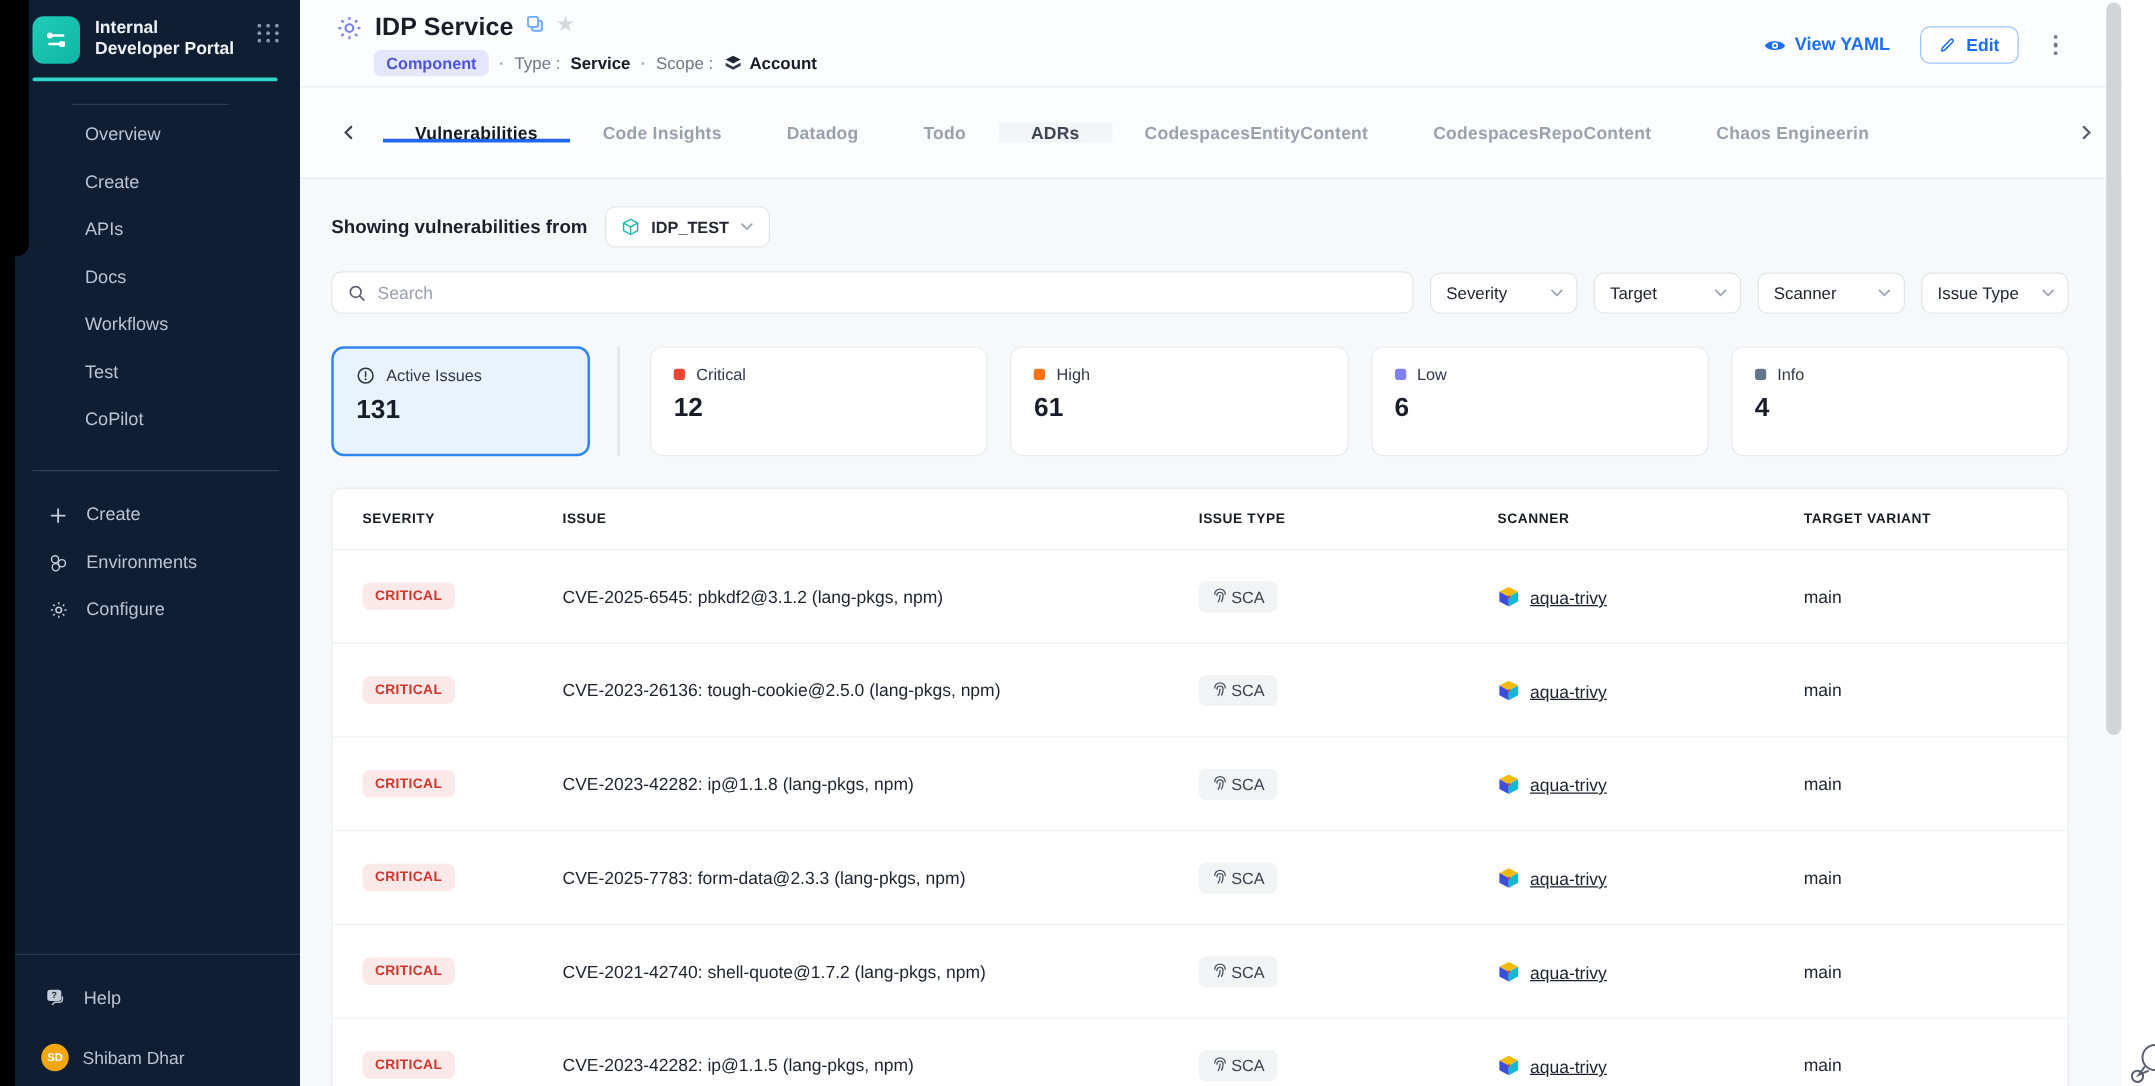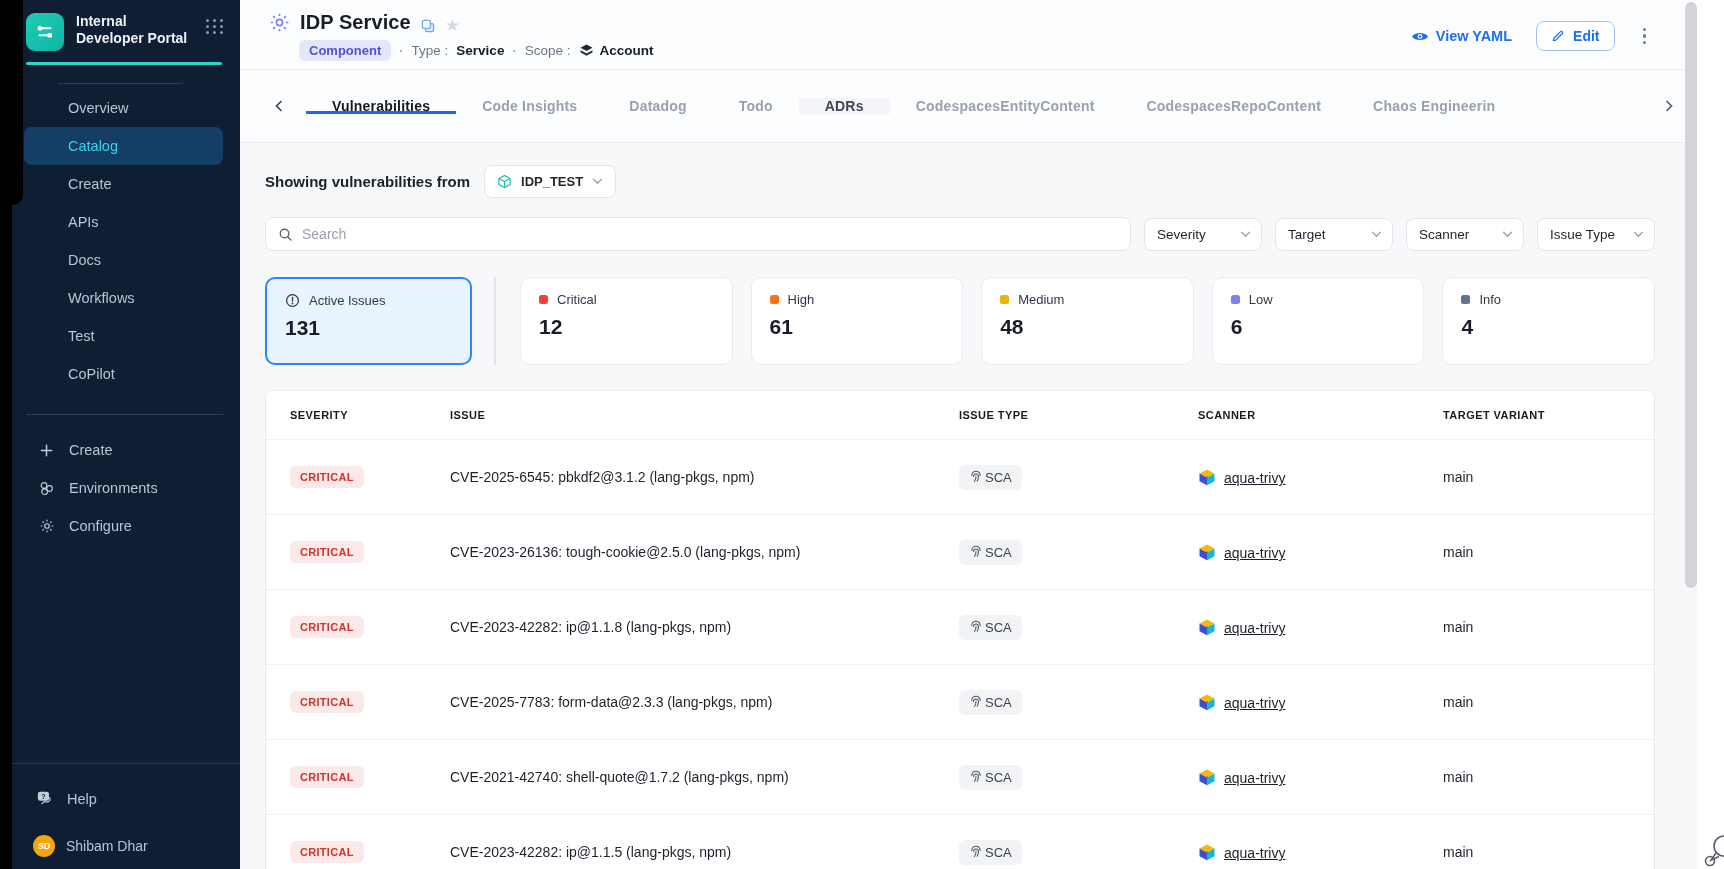--- a/index.html
+++ b/index.html
@@ -29,21 +29,21 @@
   .side-footer { position:absolute; left:0; bottom:0; width:100%; }
   .footer-divider { height:1px; background:rgba(255,255,255,.12); }
   .help-row { display:flex; align-items:center; gap:13px; padding:26px 0 0 36px; font-size:14.5px; cursor:pointer; }
   .user-row { display:flex; align-items:center; gap:11px; padding:28px 0 12px 33px; font-size:14px; cursor:pointer; }
   .avatar { width:22px; height:22px; border-radius:50%; background:#f4a70c; color:#fff; font-size:9px; font-weight:700; display:flex; align-items:center; justify-content:center; flex:0 0 auto; }
 
   
   .main { position:absolute; left:240px; top:0; width:1484px; height:869px; background:#f7f8fa; }
 
   .topbar { height:70px; background:#fcfdff; border-bottom:1px solid #e9ebf0; display:flex; align-items:flex-start; padding:11px 74px 0 28px; }
-  .title-row { display:flex; align-items:flex-end; gap:9px; }
+  .title-row { display:flex; align-items:flex-start; gap:9px; }
   .page-title { font-size:20px; font-weight:700; color:#181d27; letter-spacing:.1px; }
   .star { color:#d4d8df; font-size:17px; line-height:1; cursor:pointer; }
   .meta-row { display:flex; align-items:center; gap:8px; margin:6px 6px 0 31px; }
   .pill { background:#e4e7fc; color:#4f53d8; font-size:13px; font-weight:600; padding:3px 10px; border-radius:6px; }
   .meta-dot { color:#a6adb8; font-weight:700; font-size:13px; }
   .meta-label { color:#6f7683; font-size:13.5px; }
   .meta-value { color:#171c26; font-size:13.5px; font-weight:700; }
   .scope-wrap { display:flex; align-items:center; gap:6px; }
   .top-actions { margin-left:auto; display:flex; align-items:center; gap:24px; padding-top:10px; }
   .view-yaml { display:flex; align-items:center; gap:7px; color:#1d6ff2; font-size:14.5px; font-weight:700; cursor:pointer; }
@@ -129,23 +129,20 @@
         <i></i>
     </div>
   </div>
   <div class="teal-bar"></div>
   <div class="side-divider"></div>
 
   <nav class="nav">
     <div class="nav-item">
         <span>Overview</span>
       </div>
-    <div class="nav-item active">
-        <span>Catalog</span>
-      </div>
     <div class="nav-item">
         <span>Create</span>
       </div>
     <div class="nav-item">
         <span>APIs</span>
       </div>
     <div class="nav-item">
         <span>Docs</span>
       </div>
     <div class="nav-item">
@@ -391,27 +388,20 @@
             <span class="lbl">Critical</span>
           </div>
           <div class="num">12</div>
         </div>
         <div class="stat-card">
           <div class="lbl-row">
             <span class="dot" style="background-color: rgb(249, 115, 22);"></span>
             <span class="lbl">High</span>
           </div>
           <div class="num">61</div>
-        </div>
-        <div class="stat-card">
-          <div class="lbl-row">
-            <span class="dot" style="background-color: rgb(234, 179, 8);"></span>
-            <span class="lbl">Medium</span>
-          </div>
-          <div class="num">48</div>
         </div>
         <div class="stat-card">
           <div class="lbl-row">
             <span class="dot" style="background-color: rgb(125, 130, 240);"></span>
             <span class="lbl">Low</span>
           </div>
           <div class="num">6</div>
         </div>
         <div class="stat-card">
           <div class="lbl-row">

